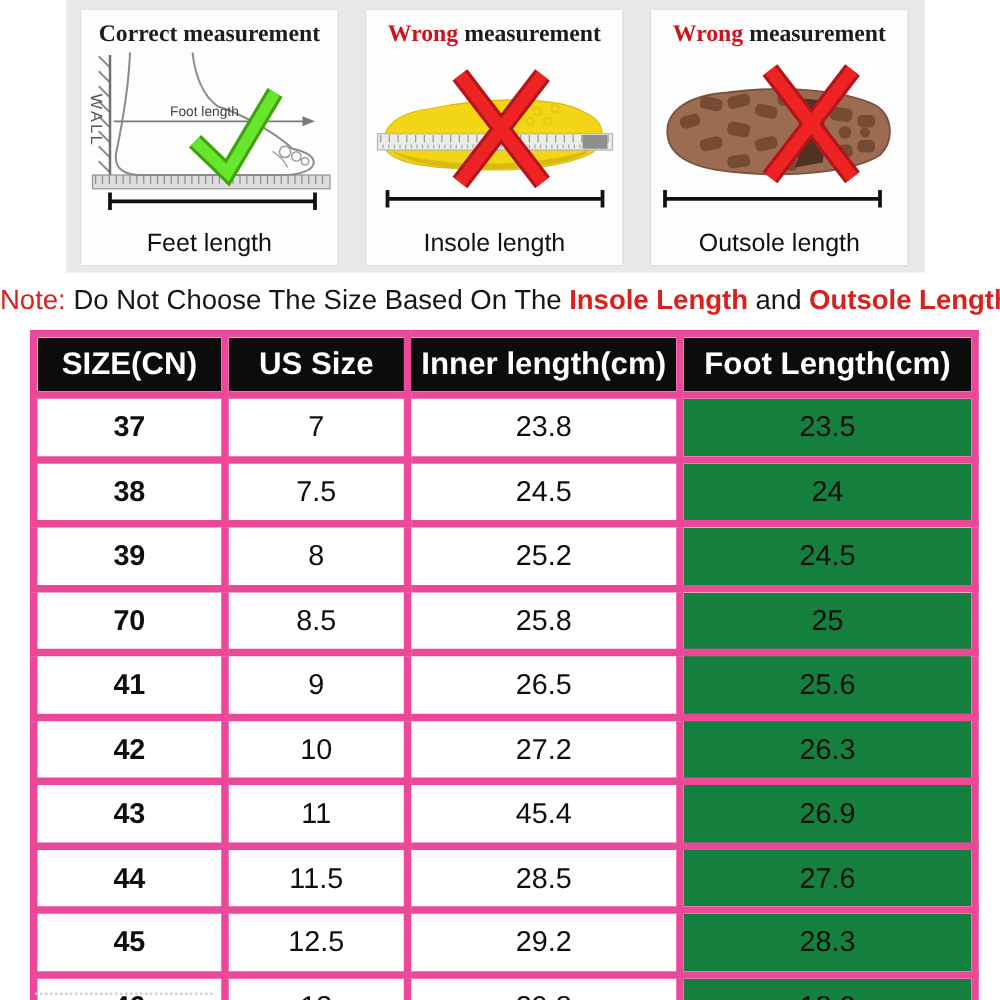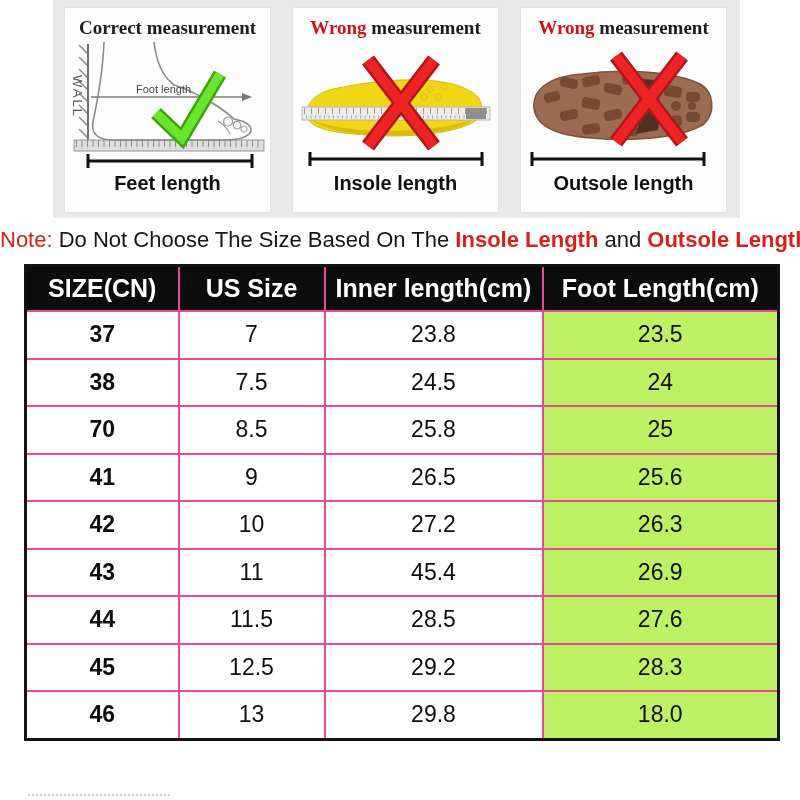--- a/index.html
+++ b/index.html
@@ -17,44 +17,44 @@
     display:flex;flex-direction:column;align-items:center;
     box-shadow:0 0 2px rgba(0,0,0,0.10);
   }
   .card.p1{left:12px}.card.p2{left:240px}.card.p3{left:468px}
   .card-title{
     font-family:"Liberation Serif",serif;font-weight:700;font-size:19px;
     color:#1c1c1c;margin-top:9px;white-space:pre;
   }
   .card-title .accent{color:#cd131e;margin-top:32px;}
   .card svg{width:200px;height:132px;margin-top:1px;display:block;}
-  .card-label{font-size:20px;font-weight:700;color:#101010;margin-top:0;}
+  .card-label{font-size:20px;font-weight:400;color:#101010;margin-top:12px;}
   
   .note{
     position:absolute;top:227px;left:0;width:800px;text-align:center;
     font-size:22px;color:#161616;white-space:pre;
   }
   .note .red{color:#d8201d;}
   .note .redbold{color:#d8201d;font-weight:700;}
   
   table.size-table{
     position:absolute;left:24px;top:264px;width:753px;
     border-collapse:collapse;table-layout:fixed;
     border:3px solid #141414;
   }
   .size-table th,.size-table td{
-    border:2px solid #ec4899;text-align:center;padding:0;
+    border:6px solid #ec4899;text-align:center;padding:0;
     overflow:hidden;
   }
   .size-table th{
     background:#0c0c0c;color:#ffffff;font-size:25px;font-weight:700;height:43px;
   }
   .size-table td{font-size:23px;color:#0e0e0e;height:45.5px;text-align:center;}
   .size-table td.col0{font-weight:700;}
-  .size-table td.col3{background:#bef264;}
+  .size-table td.col3{background:#15803d;}
   
   .dots{
     position:absolute;left:28px;top:794px;width:142px;height:0;
     border-top:2px dotted #cfcfcf;
   }
 </style>
 </head>
 <body>
 
 <div class="banner">
@@ -170,20 +170,26 @@
         <td class="col2">23.8</td>
         <td class="col3">23.5</td>
       </tr>
       <tr>
         <td class="col0">38</td>
         <td class="col1">7.5</td>
         <td class="col2">24.5</td>
         <td class="col3">24</td>
       </tr>
       <tr>
+        <td class="col0">39</td>
+        <td class="col1">8</td>
+        <td class="col2">25.2</td>
+        <td class="col3">24.5</td>
+      </tr>
+      <tr>
         <td class="col0">70</td>
         <td class="col1">8.5</td>
         <td class="col2">25.8</td>
         <td class="col3">25</td>
       </tr>
       <tr>
         <td class="col0">41</td>
         <td class="col1">9</td>
         <td class="col2">26.5</td>
         <td class="col3">25.6</td>

